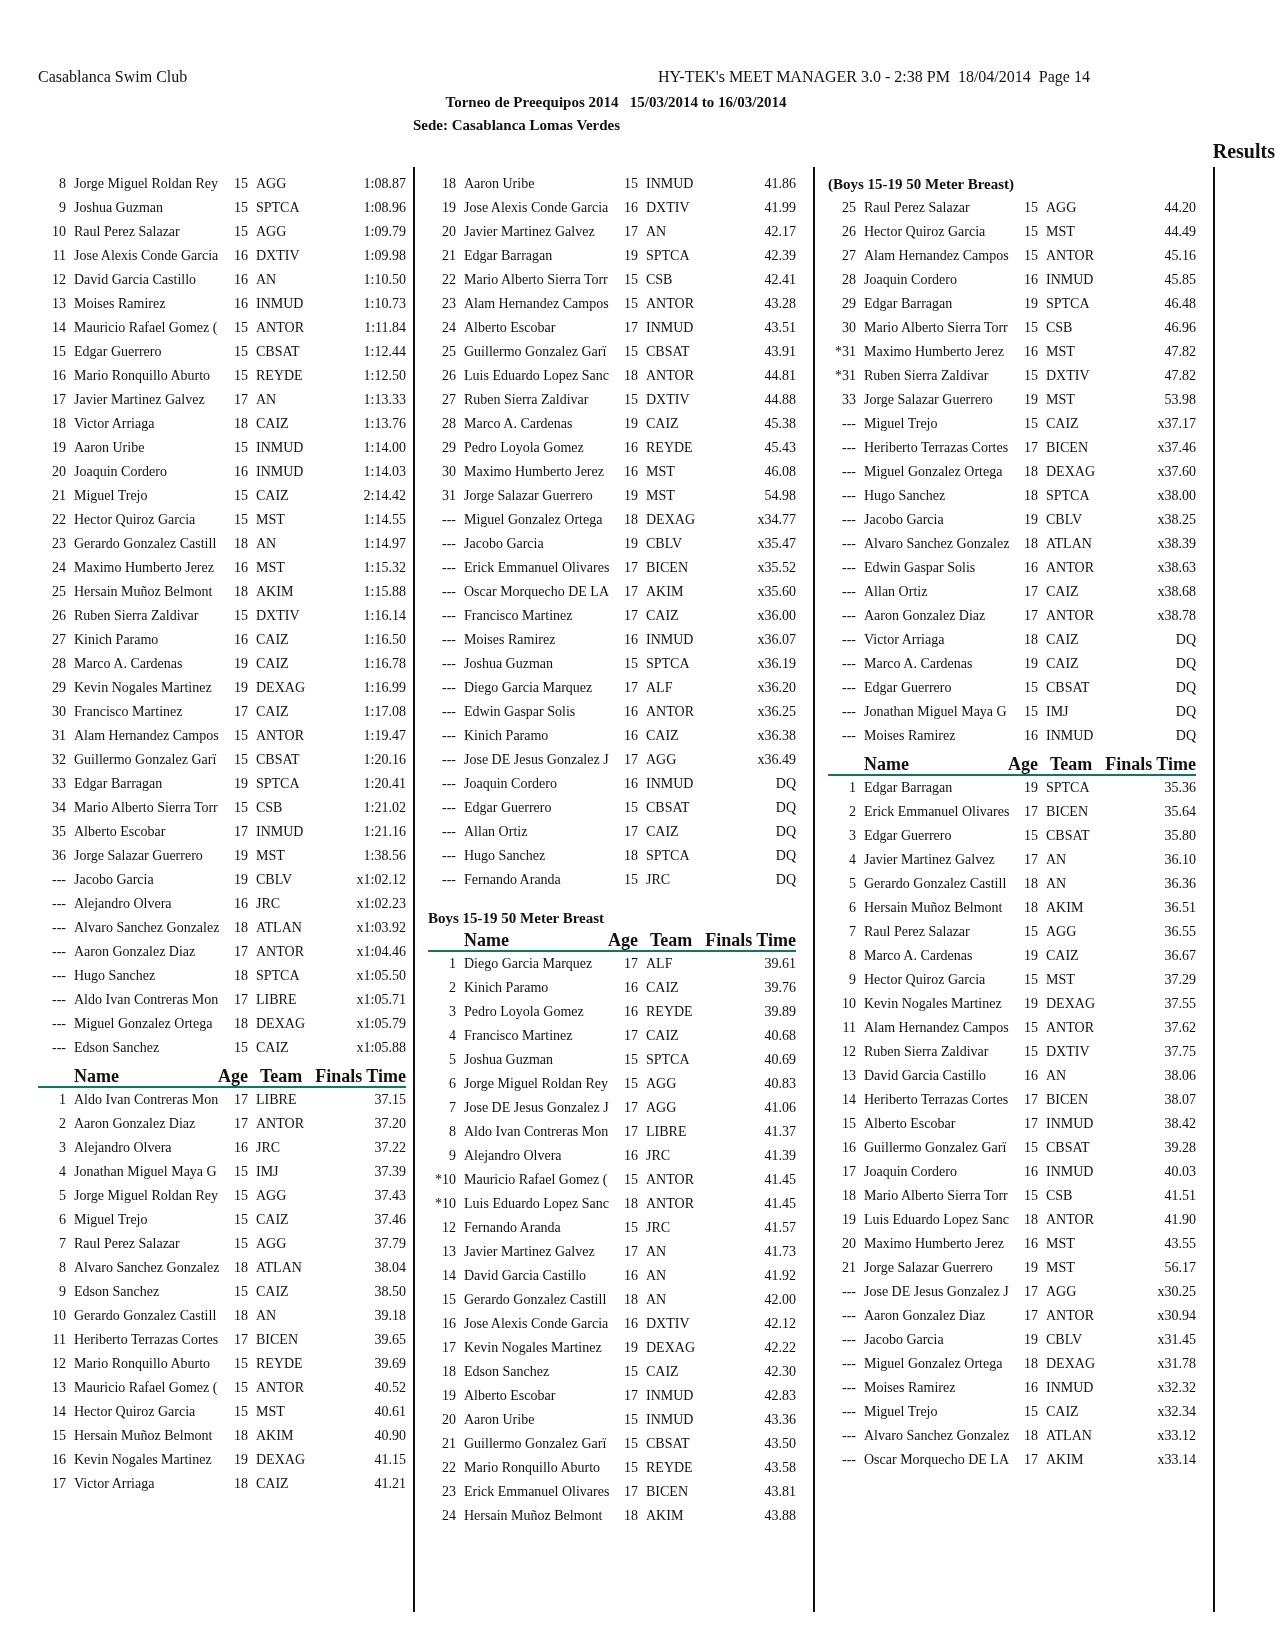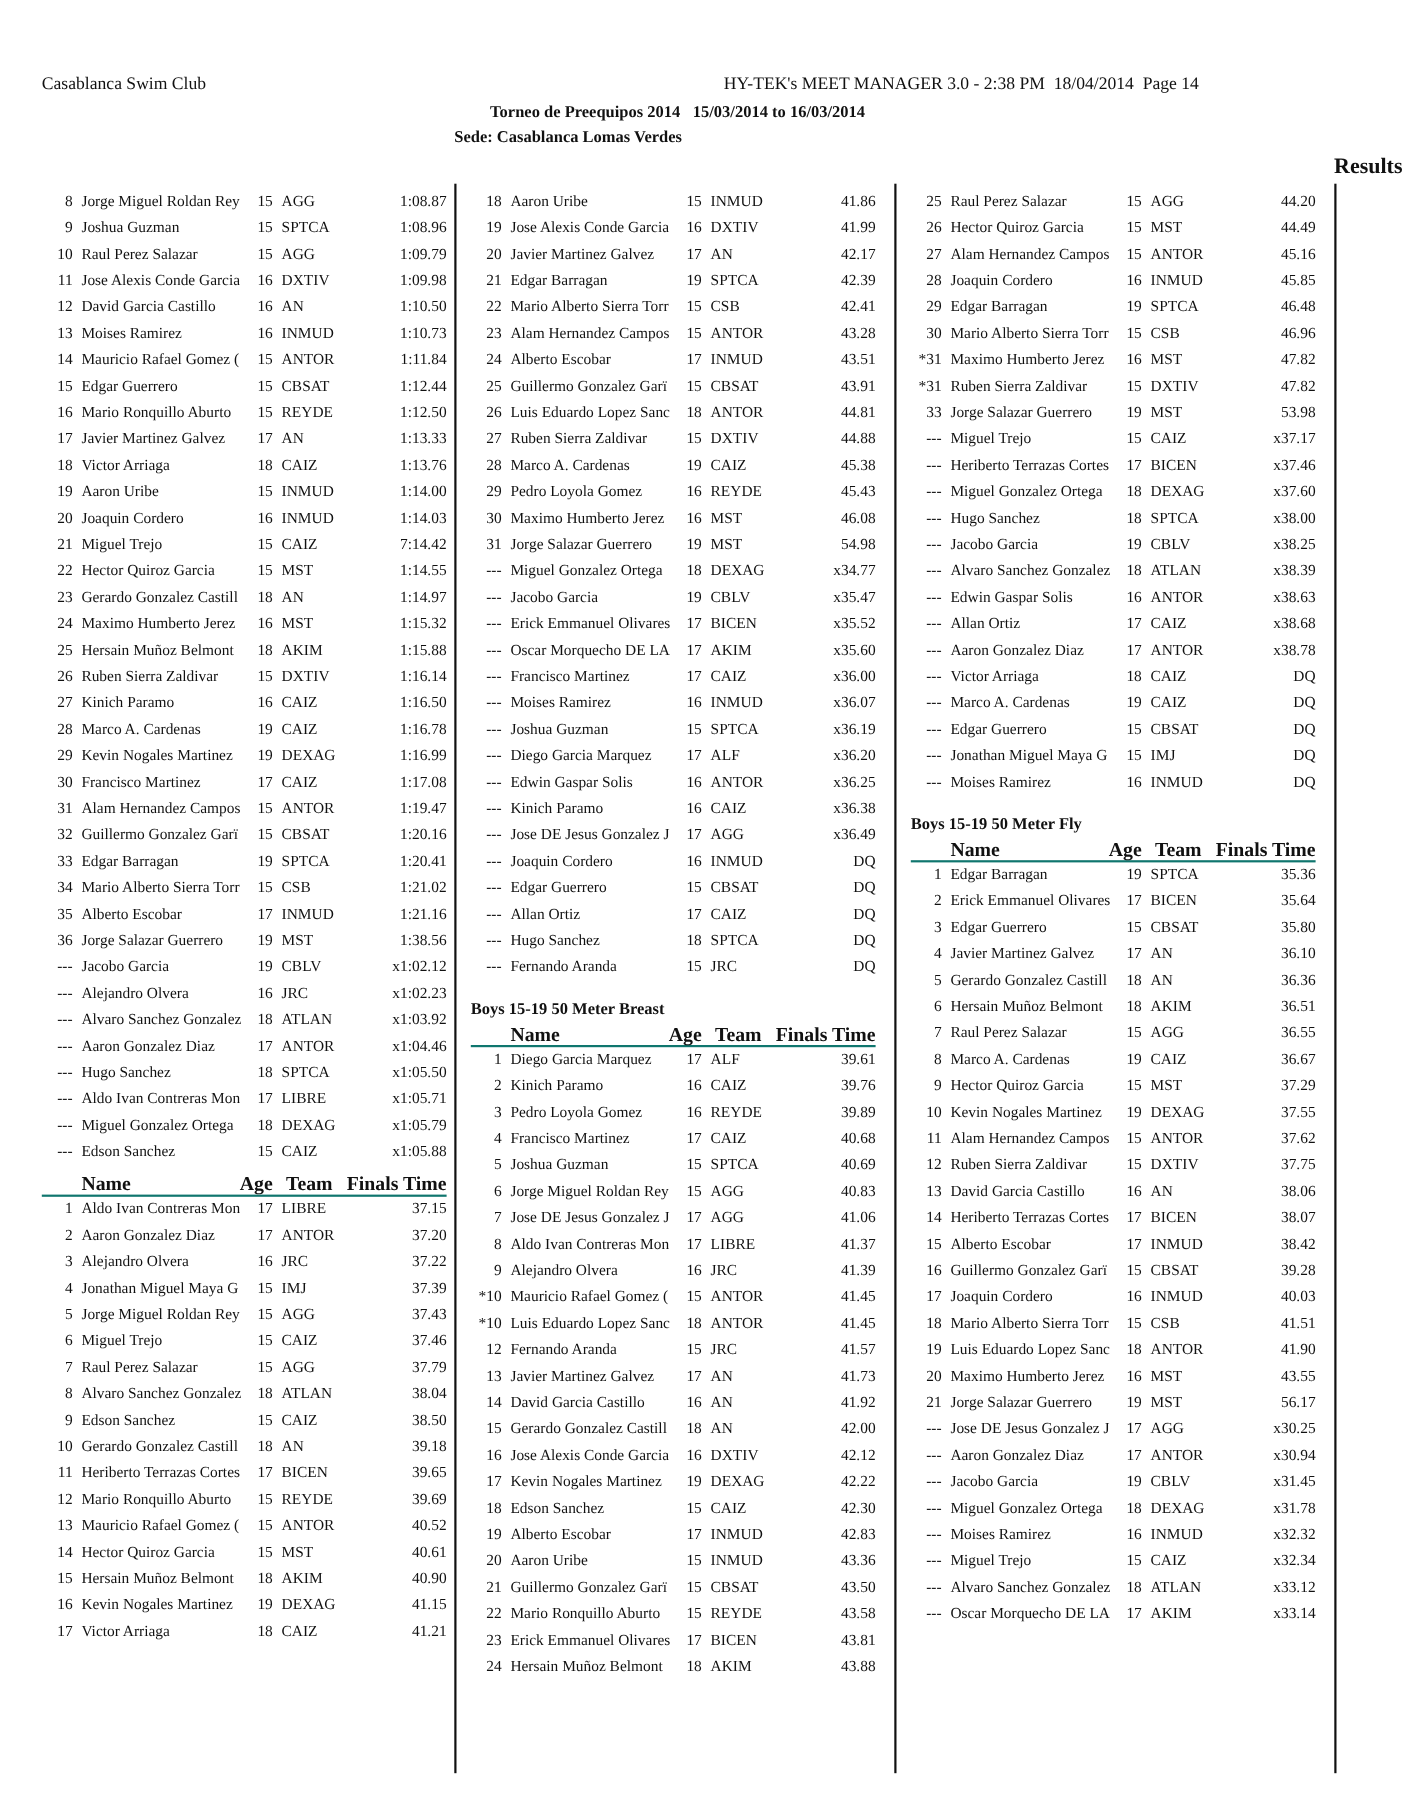--- a/index.html
+++ b/index.html
@@ -133,21 +133,21 @@
       <span class="c-name">Joaquin Cordero</span>
       <span class="c-age">16</span>
       <span class="c-team">INMUD</span>
       <span class="c-time">1:14.03</span>
     </div>
     <div class="row">
       <span class="c-place">21</span>
       <span class="c-name">Miguel Trejo</span>
       <span class="c-age">15</span>
       <span class="c-team">CAIZ</span>
-      <span class="c-time">7:14.42</span>
+      <span class="c-time">2:14.42</span>
     </div>
     <div class="row">
       <span class="c-place">22</span>
       <span class="c-name">Hector Quiroz Garcia</span>
       <span class="c-age">15</span>
       <span class="c-team">MST</span>
       <span class="c-time">1:14.55</span>
     </div>
     <div class="row">
       <span class="c-place">23</span>
@@ -812,20 +812,21 @@
     </div>
     <div class="row">
       <span class="c-place">24</span>
       <span class="c-name">Hersain Muñoz Belmont</span>
       <span class="c-age">18</span>
       <span class="c-team">AKIM</span>
       <span class="c-time">43.88</span>
     </div>
   </div>
 <div class="col" id="col2" style="left:828px; width:368px;">
+    <div class="event-title cont">(Boys 15-19 50 Meter Breast)</div>
     <div class="row">
       <span class="c-place">25</span>
       <span class="c-name">Raul Perez Salazar</span>
       <span class="c-age">15</span>
       <span class="c-team">AGG</span>
       <span class="c-time">44.20</span>
     </div>
     <div class="row">
       <span class="c-place">26</span>
       <span class="c-name">Hector Quiroz Garcia</span>
@@ -974,21 +975,20 @@
       <span class="c-time">DQ</span>
     </div>
     <div class="row">
       <span class="c-place">---</span>
       <span class="c-name">Moises Ramirez</span>
       <span class="c-age">16</span>
       <span class="c-team">INMUD</span>
       <span class="c-time">DQ</span>
     </div>
     <div class="spacer"></div>
-    <div class="event-title">Boys 15-19 50 Meter Fly</div>
     <div class="col-hdr">
       <span class="c-name">Name</span>
       <span class="c-age" style="width: 30px; left: 180px;">Age</span>
       <span class="c-team" style="left: 222px;">Team</span>
       <span class="c-time">Finals Time</span>
     </div>
     <div class="row">
       <span class="c-place">1</span>
       <span class="c-name">Edgar Barragan</span>
       <span class="c-age">19</span>

